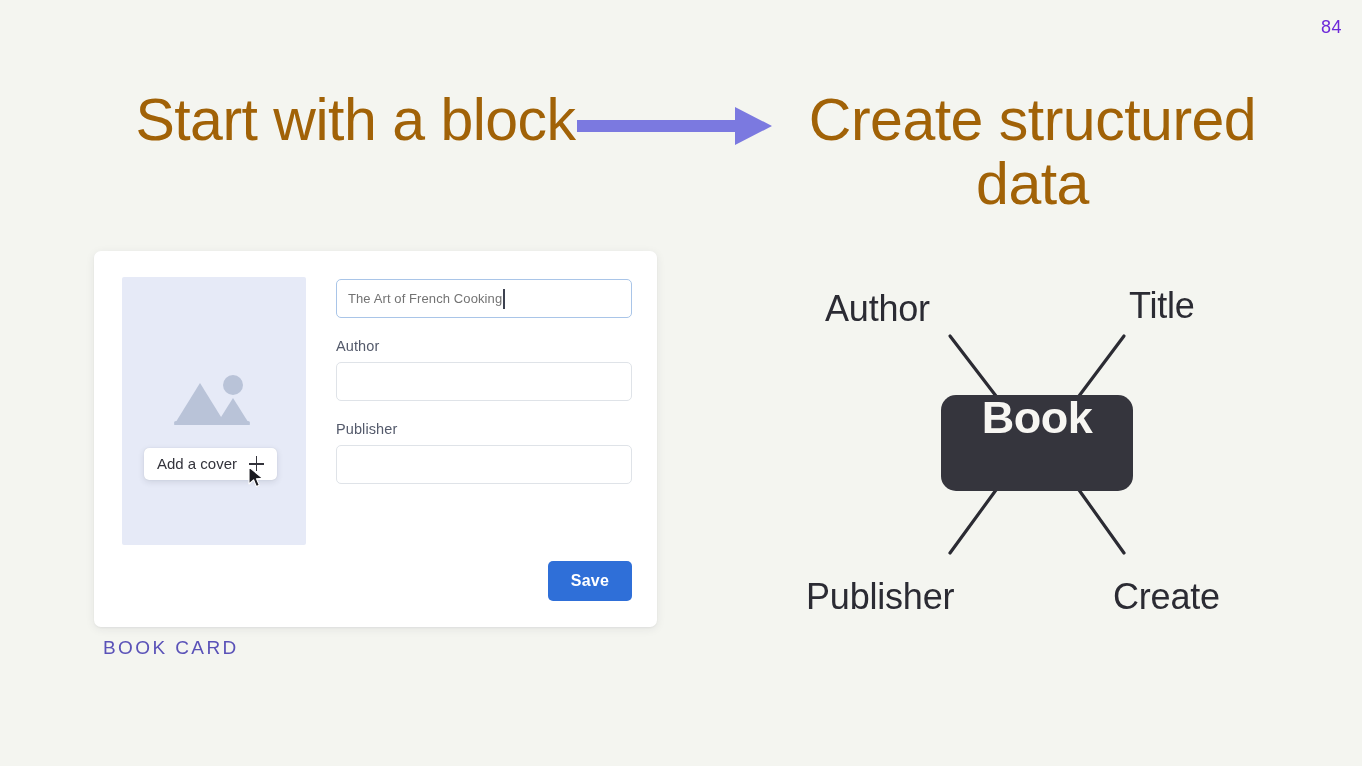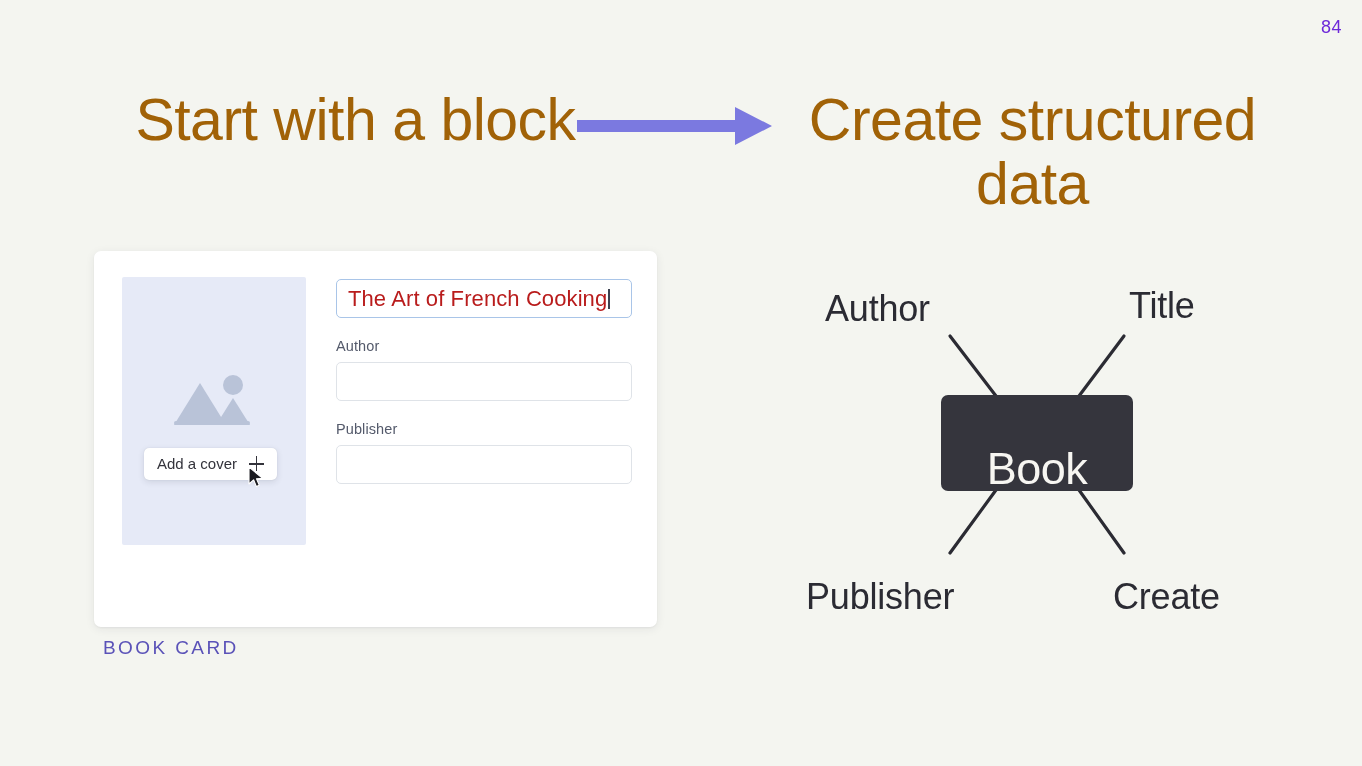--- a/index.html
+++ b/index.html
@@ -151,22 +151,22 @@
     background: #ffffff;
     box-sizing: border-box;
     display: flex;
     align-items: center;
     padding: 0 11px;
   }
   .field-box.active {
     border-color: #a9c5e8;
   }
   .field-value {
-    font-size: 22px;
-    color: #b91c1c;
+    font-size: 13px;
+    color: #737373;
     letter-spacing: 0.1px;
   }
   .caret {
     display: inline-block;
     width: 1.3px;
     height: 20px;
     background: #3d4250;
     margin-left: 1px;
   }
   .field-group { margin-bottom: 20px; }
@@ -211,24 +211,25 @@
     width: 500px;
     height: 370px;
   }
   .node-book {
     position: absolute;
     left: 161px;
     top: 130px;
     width: 192px;
     height: 96px;
     background: #35353d;
-    border-radius: 7px;
+    border-radius: 15px;
     display: flex;
-    align-items: flex-end;
+    align-items: flex-start;
     justify-content: center;
+    font-weight: bold;
   }
   .node-book-label {
     color: #f7f6f2;
     font-size: 45px;
     line-height: 45px;
     letter-spacing: -0.5px;
   }
   .diagram-label {
     position: absolute;
     font-size: 36px;
@@ -294,20 +295,23 @@
       </div>
 
       <div class="field-group last">
         <div class="field-label">Publisher</div>
         <div class="field-box">
           <span class="field-value"></span>
         </div>
       </div>
     </div>
 
+    <div class="save-row">
+      <button class="save-button">Save</button>
+    </div>
   </div>
 
   <div class="mouse-cursor">
     <svg width="18" height="24" viewBox="0 0 18 24" xmlns="http://www.w3.org/2000/svg">
       <path d="M1 1 L1 18 L5.6 13.8 L8.4 20.6 L11.3 19.3 L8.5 12.8 L14.6 12.4 Z" fill="#1b1b21" stroke="#ffffff" stroke-width="1.1" stroke-linejoin="round"></path>
     </svg>
   </div>
 
   <div class="card-caption">BOOK CARD</div>
 

